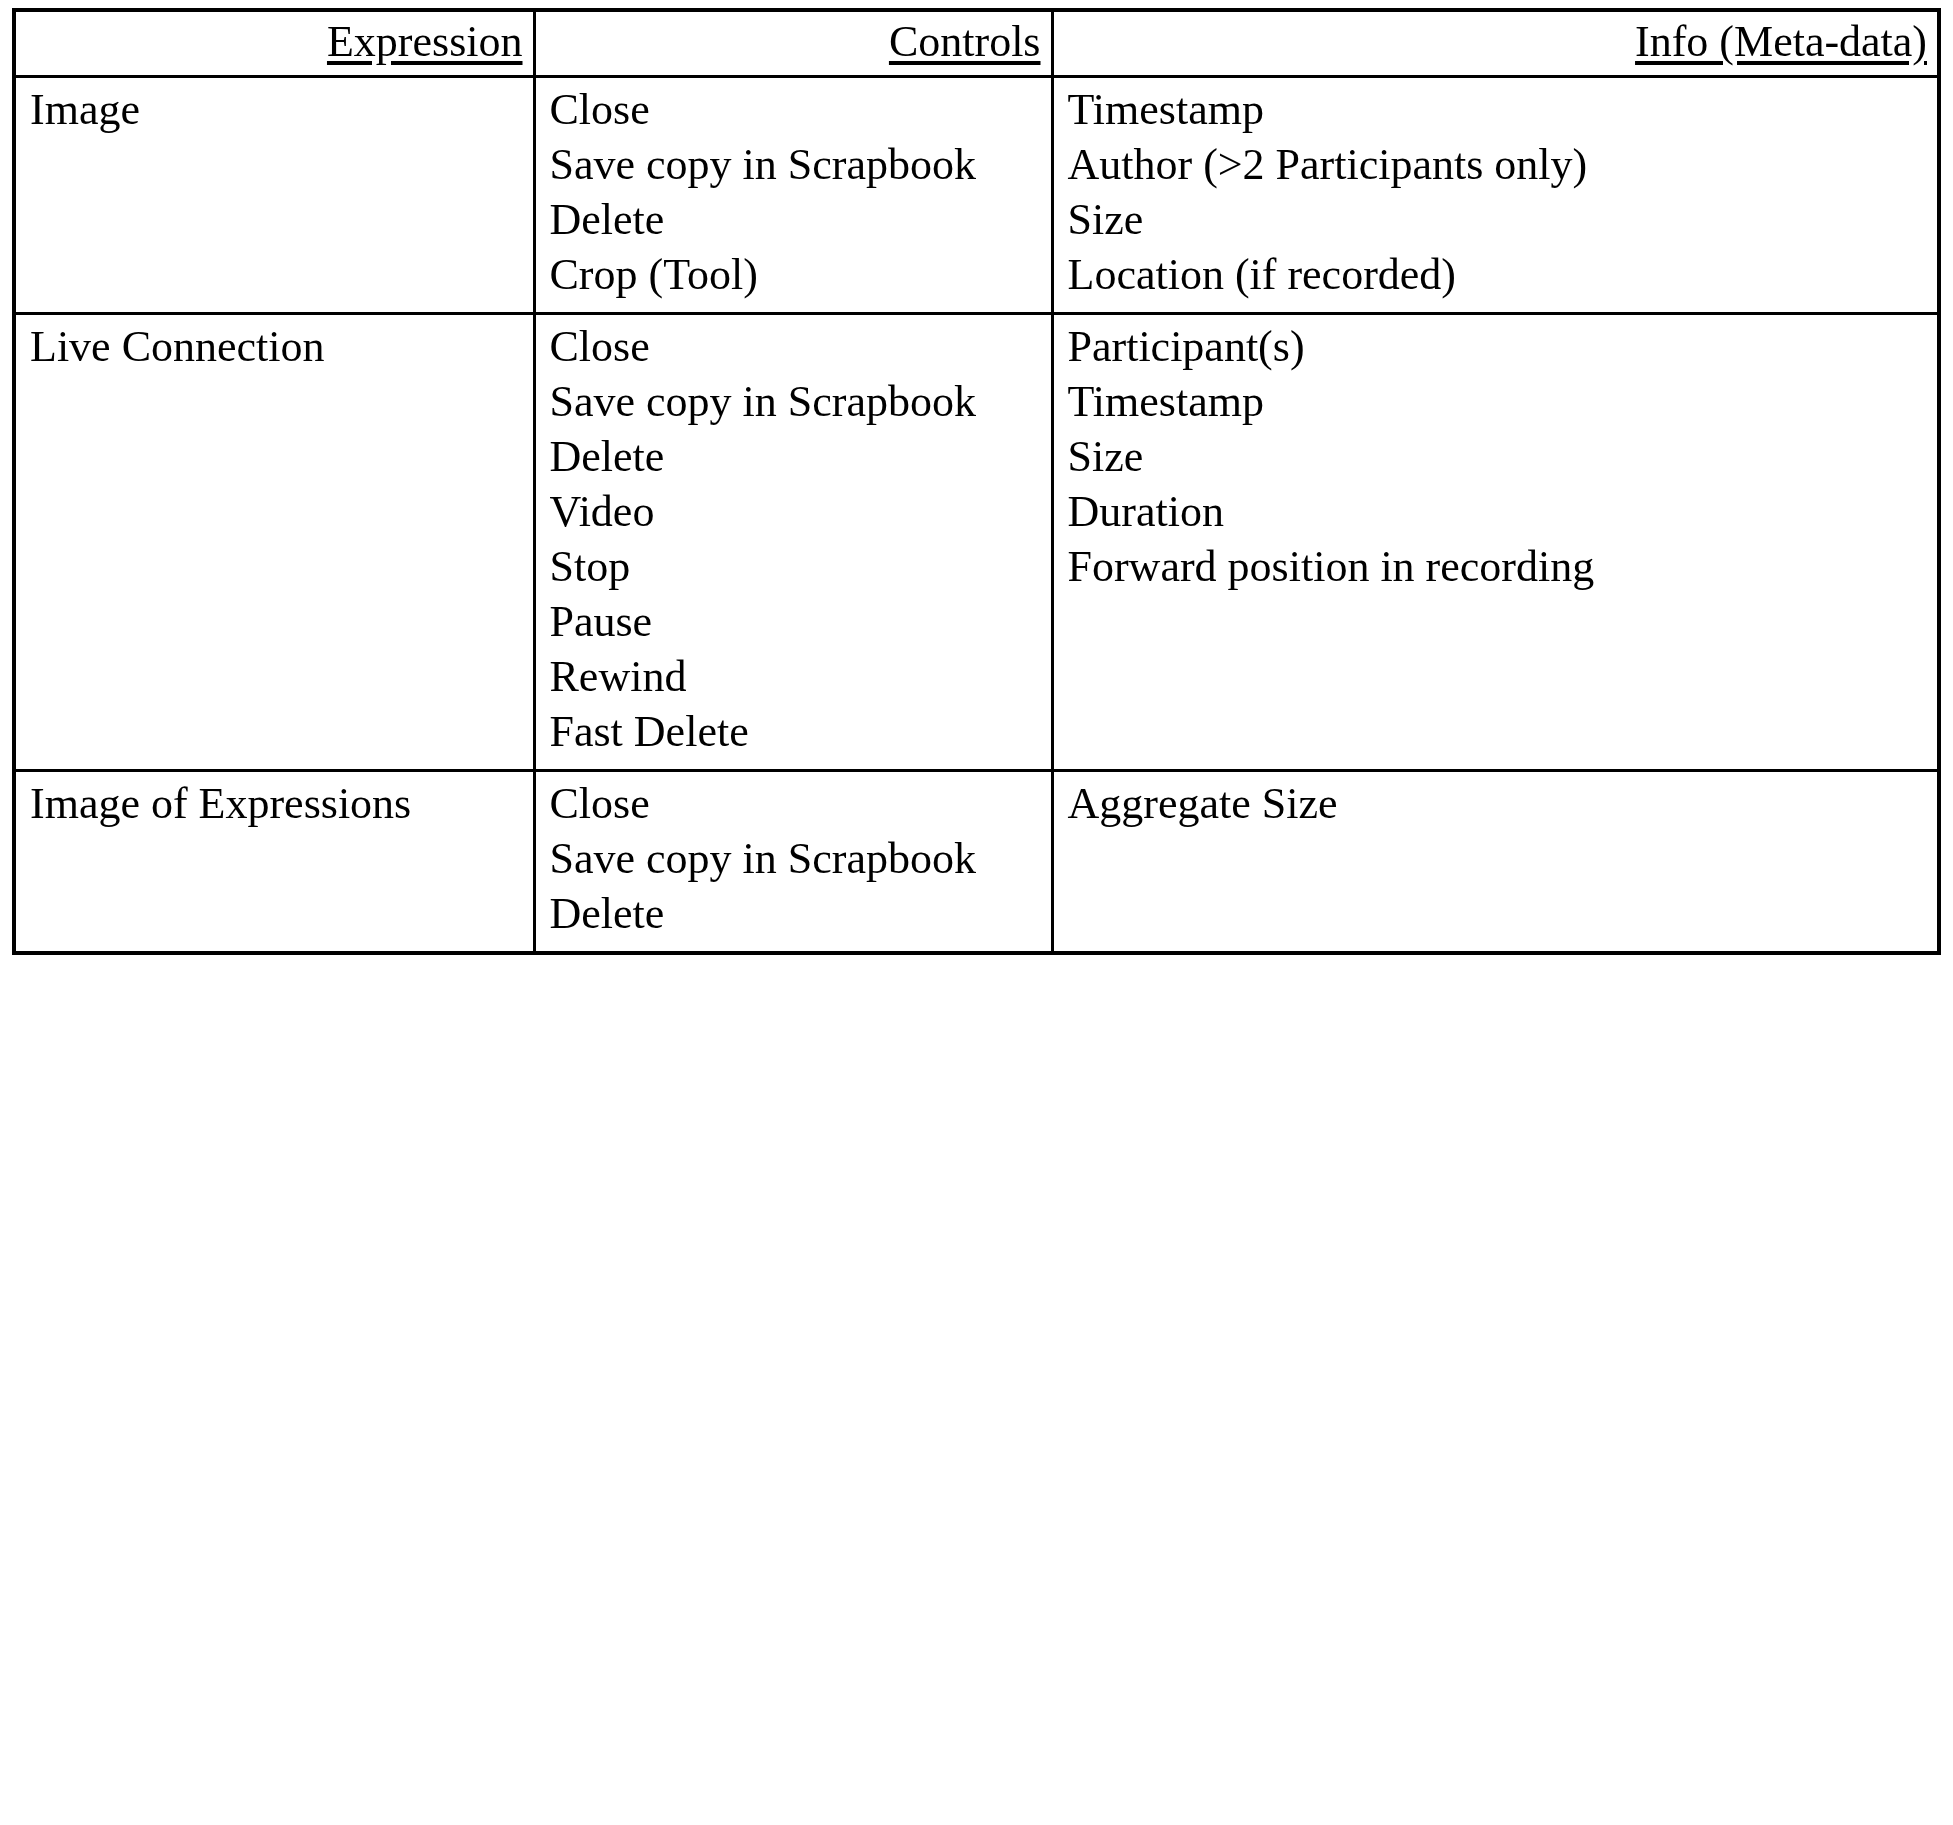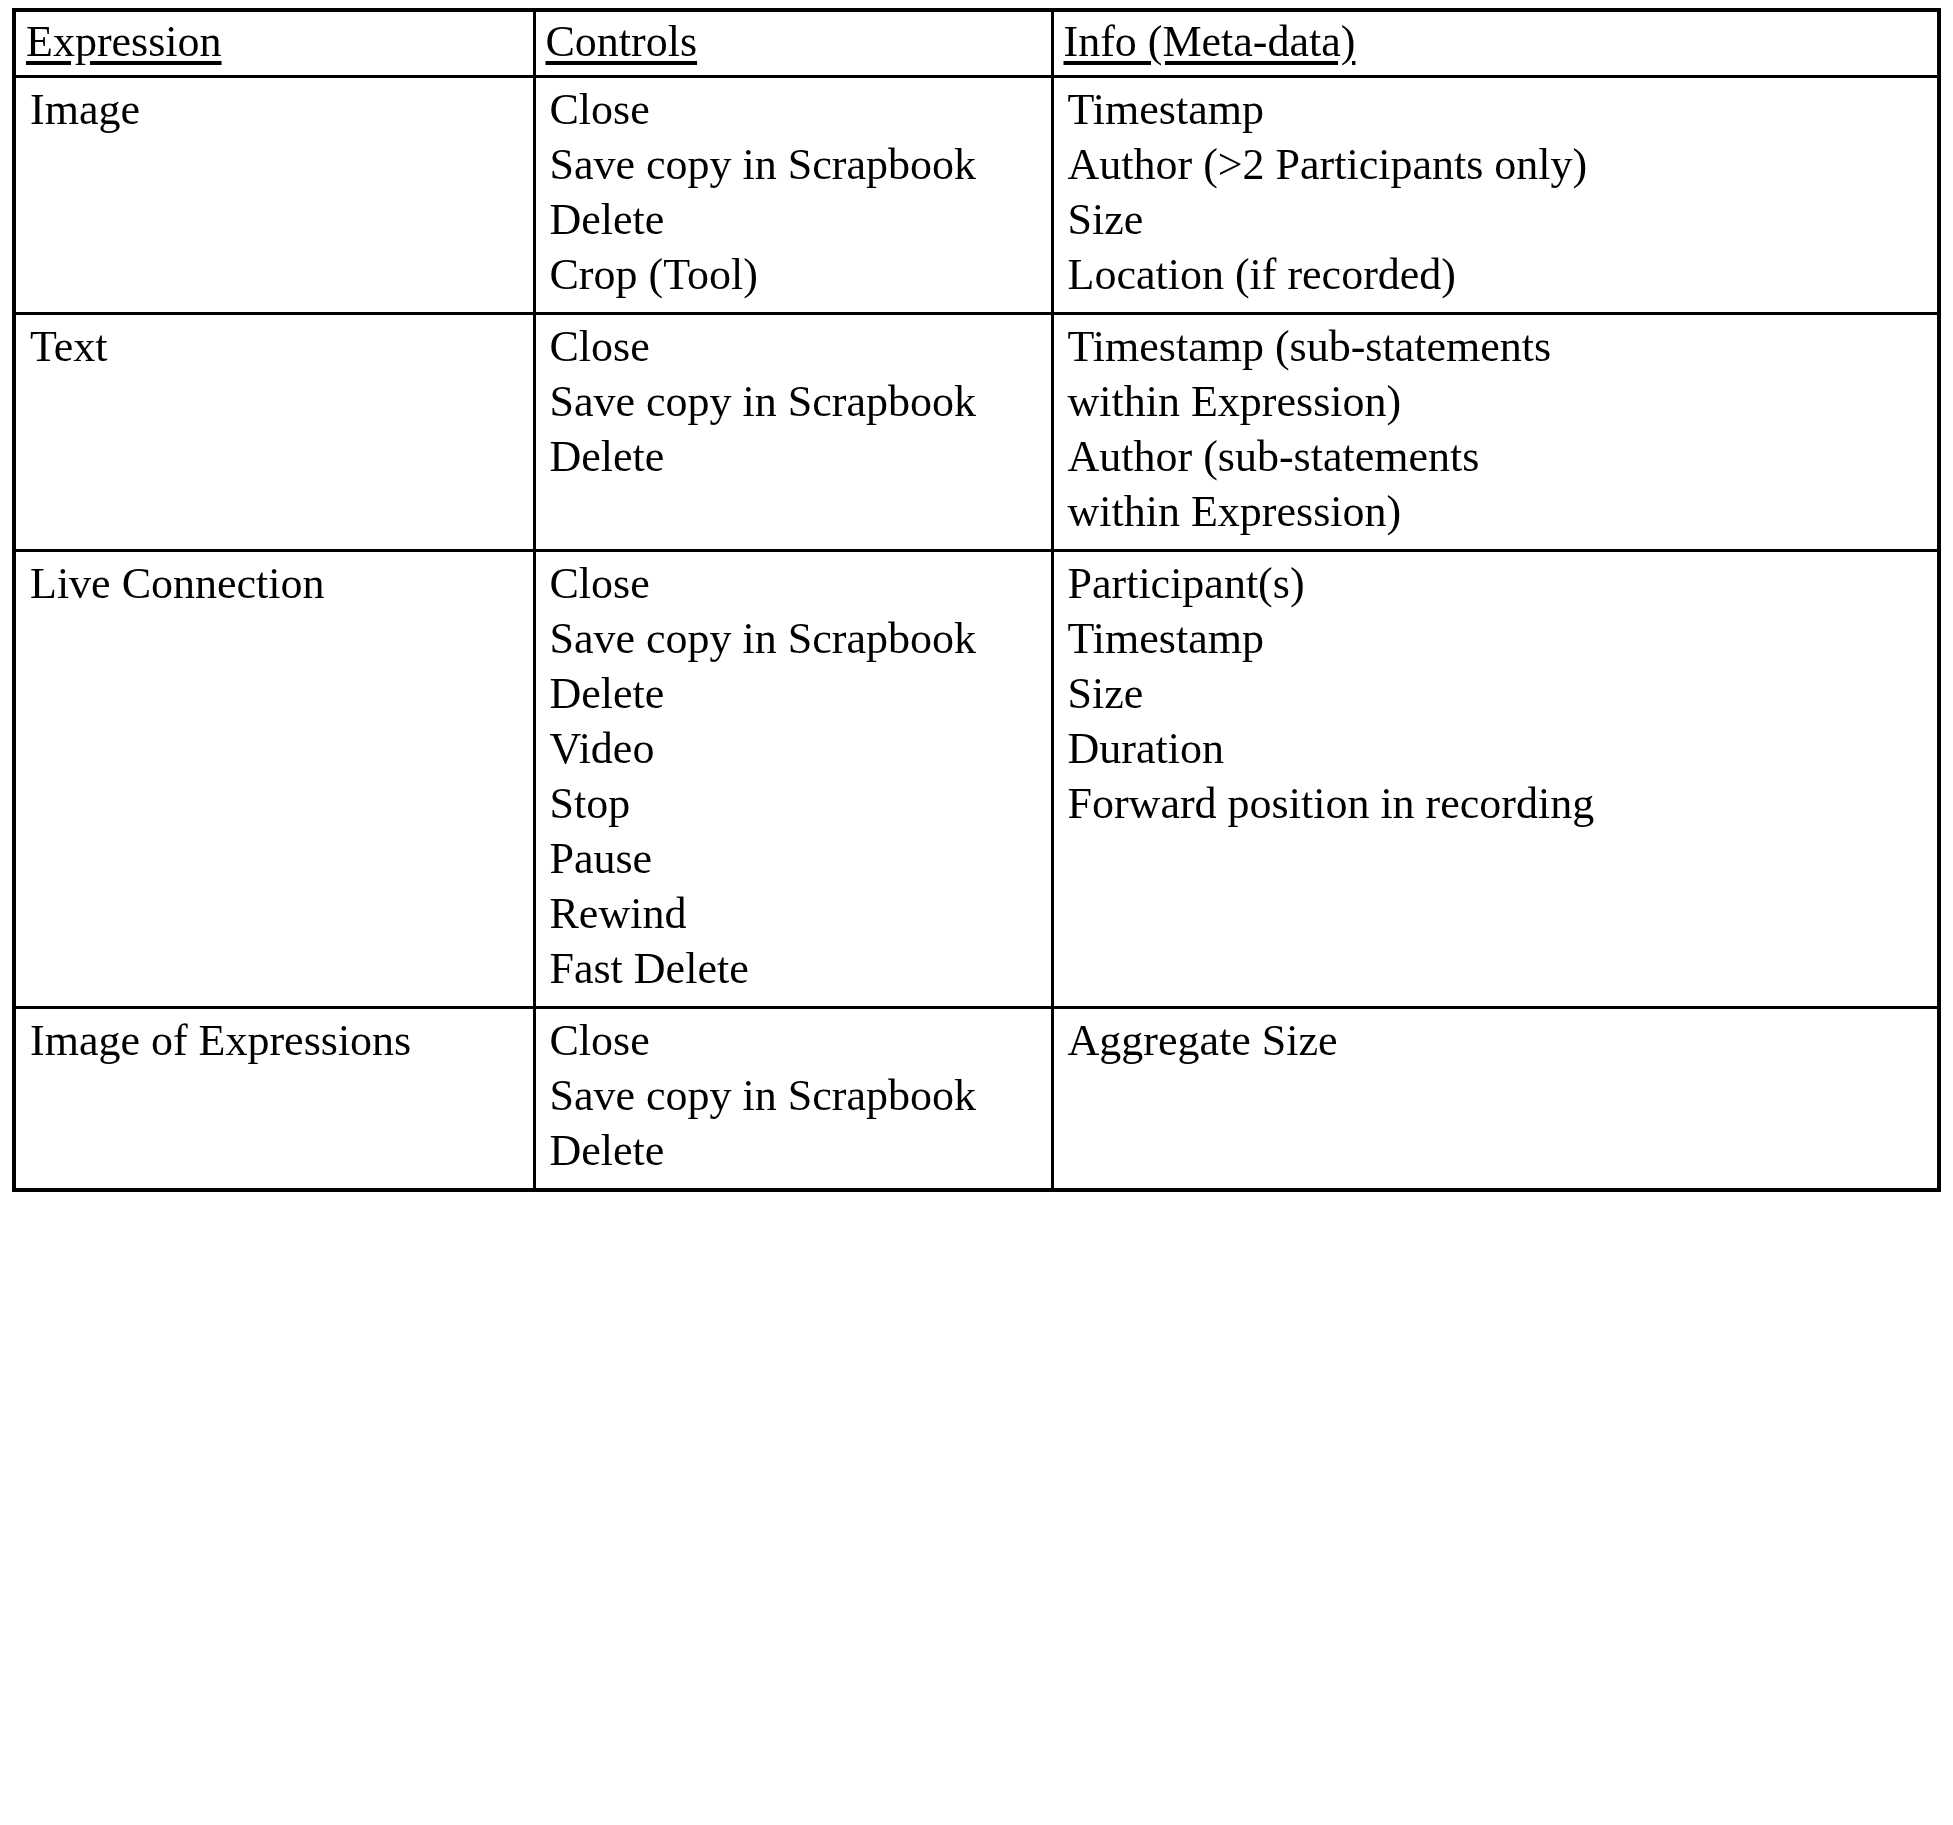--- a/index.html
+++ b/index.html
@@ -27,21 +27,21 @@
     col.c2 { width: 518px; }
     th, td {
       border: 3px solid #000;
       vertical-align: top;
       font-size: 44px;
       line-height: 55px;
       font-weight: normal;
       text-align: left;
     }
     th {
-      text-align: left;
+      text-align: right;
       padding: 2px 10px 6px 10px;
     }
     .hd {
       text-decoration: underline;
       text-underline-offset: 5px;
     }
     td {
       padding: 4px 12px 10px 14px;
     }
     .cell-line {
@@ -84,36 +84,20 @@
           </td>
           <td>
             <div class="cell-line">Timestamp</div>
             <div class="cell-line">Author (&gt;2 Participants only)</div>
             <div class="cell-line">Size</div>
             <div class="cell-line">Location (if recorded)</div>
           </td>
         </tr>
         <tr>
           <td>
-            <div class="cell-line">Text</div>
-          </td>
-          <td>
-            <div class="cell-line">Close</div>
-            <div class="cell-line">Save copy in Scrapbook</div>
-            <div class="cell-line">Delete</div>
-          </td>
-          <td>
-            <div class="cell-line">Timestamp (sub-statements</div>
-            <div class="cell-line">within Expression)</div>
-            <div class="cell-line">Author (sub-statements</div>
-            <div class="cell-line">within Expression)</div>
-          </td>
-        </tr>
-        <tr>
-          <td>
             <div class="cell-line">Live Connection</div>
           </td>
           <td>
             <div class="cell-line">Close</div>
             <div class="cell-line">Save copy in Scrapbook</div>
             <div class="cell-line">Delete</div>
             <div class="cell-line">Video</div>
             <div class="cell-line">Stop</div>
             <div class="cell-line">Pause</div>
             <div class="cell-line">Rewind</div>

